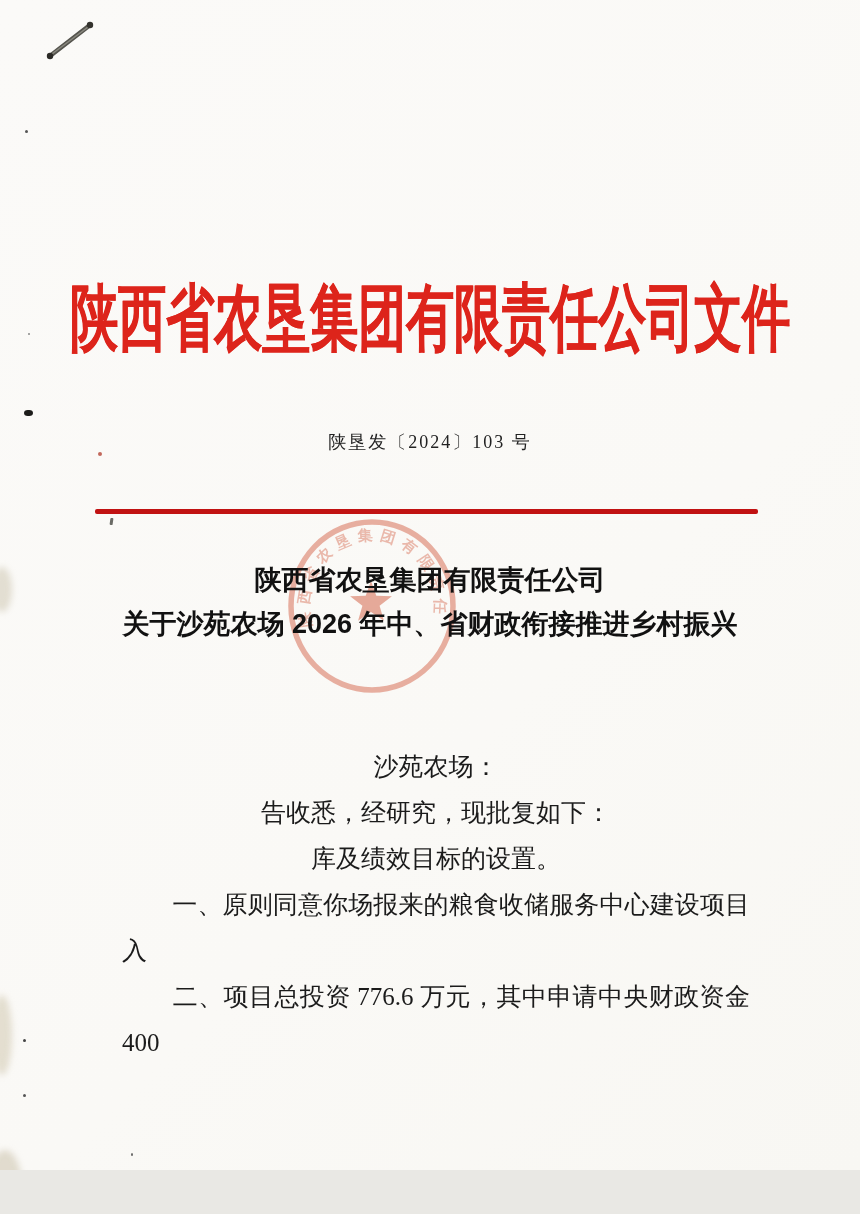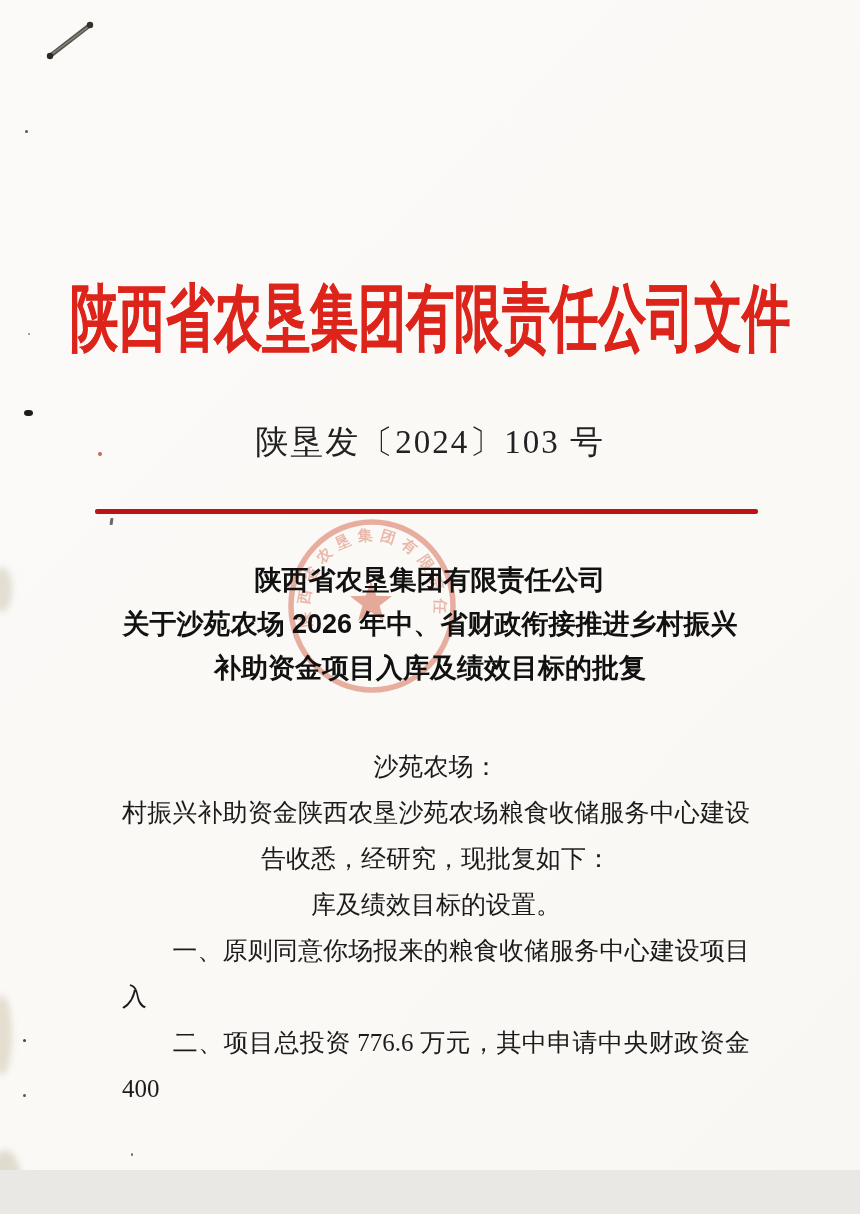--- a/index.html
+++ b/index.html
@@ -21,21 +21,21 @@
     display:inline-block;
     font-size:48px;font-weight:900;
     color:var(--accent-red,#dd241b);
     transform:scaleY(1.52);transform-origin:top center;
     letter-spacing:0px;
     text-shadow:0.6px 0 0 var(--accent-red,#dd241b);
   }
   
   .doc-number{
     position:absolute;top:424px;left:0;width:100%;
-    text-align:center;font-size:33px;line-height:36px;
+    text-align:center;font-size:18px;line-height:36px;
     letter-spacing:2px;color:#222;
   }
   
   .red-rule{
     position:absolute;top:509px;left:95px;width:663px;height:5px;
     background:var(--rule-red,#c11212);border-radius:2px;
   }
   .rule-tick{
     position:absolute;top:518px;left:110px;width:3px;height:7px;
     background:#6b6b66;border-radius:1px;transform:rotate(8deg);
@@ -96,26 +96,24 @@
     <ellipse cx="86" cy="88" rx="81" ry="84" fill="none" style="stroke:var(--seal-red,#d97760)" stroke-opacity="0.58" stroke-width="5.5"></ellipse>
     <polygon points="85,63 90.3,77.7 105.9,78.2 93.6,87.8 97.9,102.8 85,94 72.1,102.8 76.4,87.8 64.1,78.2 79.7,77.7" style="fill:var(--seal-red,#d97760)" fill-opacity="0.62"></polygon>
     <text font-size="15" letter-spacing="6.5" style="fill:var(--seal-red,#d97760)" fill-opacity="0.5" font-family="Liberation Sans, DejaVu Sans, sans-serif" font-weight="700">
       <textPath href="#sealArc" startOffset="1%">陕西省农垦集团有限责任公司</textPath>
     </text>
   </svg>
 
   <div class="doc-title">
     <div>陕西省农垦集团有限责任公司</div>
     <div>关于沙苑农场 2026 年中、省财政衔接推进乡村振兴</div>
-    <div>补助资金项目入库及绩效目标的批复</div>
   </div>
 
   <div class="body-text">
       <div class="bline">沙苑农场：</div>
-      <div class="bline fill">村振兴补助资金陕西农垦沙苑农场粮食收储服务中心建设</div>
       <div class="bline">告收悉，经研究，现批复如下：</div>
       <div class="bline">库及绩效目标的设置。</div>
       <div class="bline fill">　　一、原则同意你场报来的粮食收储服务中心建设项目入</div>
       <div class="bline fill">　　二、项目总投资 776.6 万元，其中申请中央财政资金 400</div>
     </div>
 
   <div class="speck" style="left:25px;top:130px;width:3px;height:3px;background:#555;"></div>
   <div class="speck" style="left:28px;top:333px;width:2px;height:2px;background:#888;"></div>
   <div class="speck" style="left:24px;top:410px;width:9px;height:6px;background:#1c1c1a;border-radius:50%/60%;"></div>
   <div class="speck" style="left:98px;top:452px;width:4px;height:4px;background:#c2685c;"></div>

